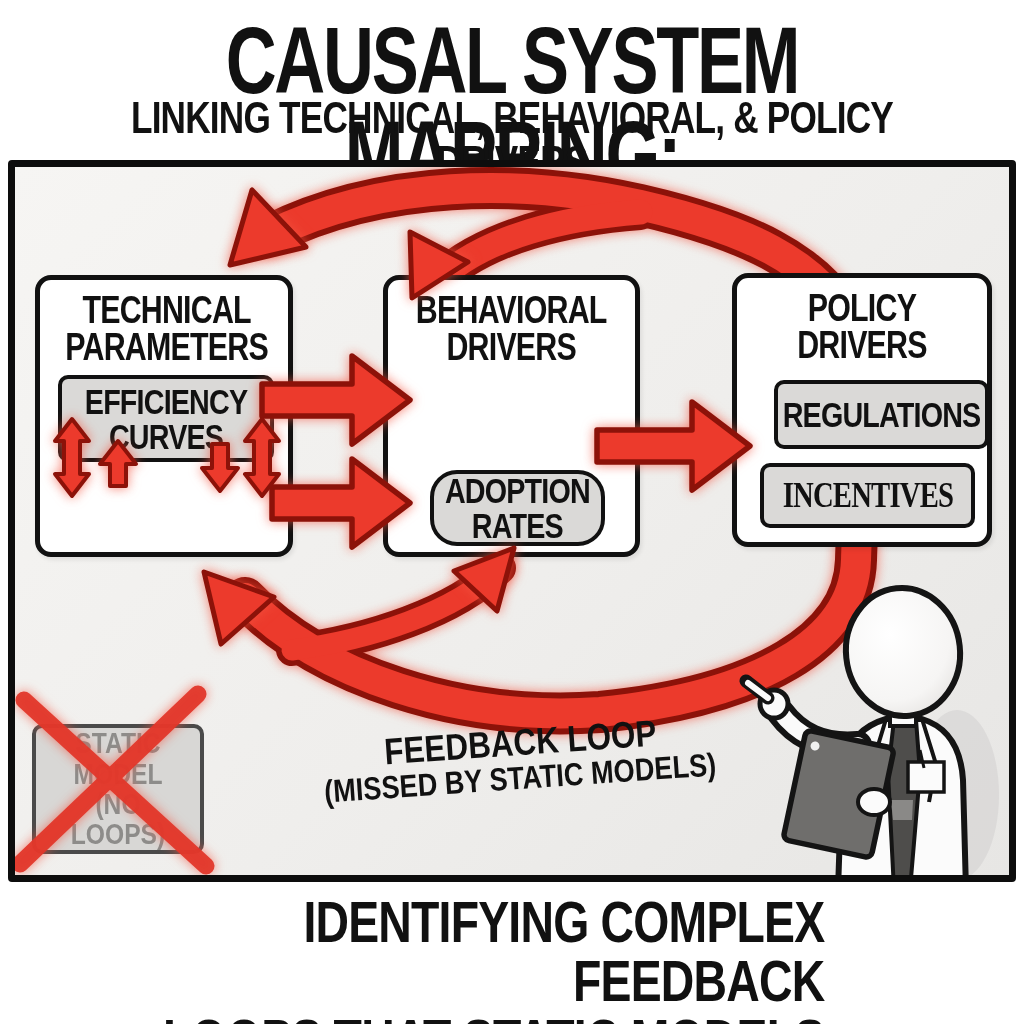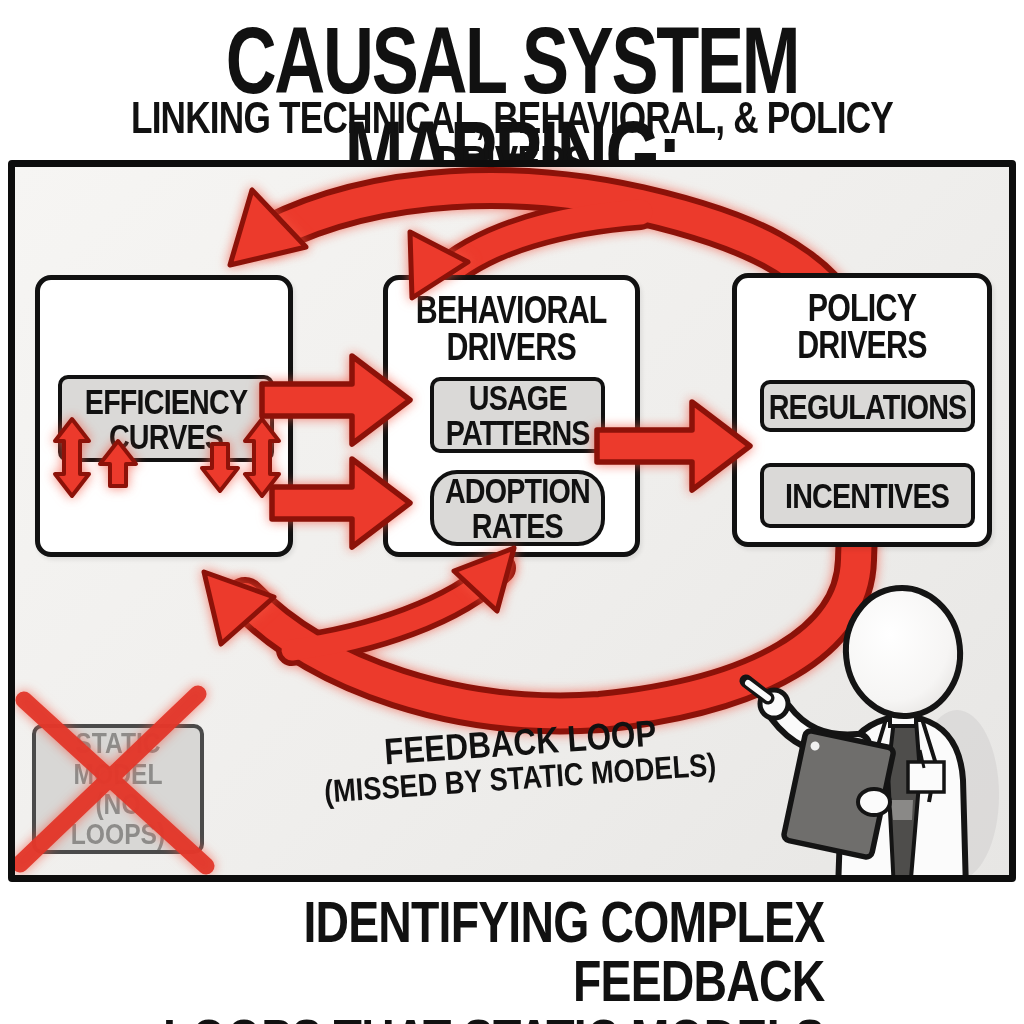--- a/index.html
+++ b/index.html
@@ -63,50 +63,50 @@
         <path d="M 270 235 C 380 180 520 178 640 205 C 740 228 820 260 852 330 C 872 400 858 480 856 560 C 854 640 760 696 600 712 C 460 722 320 676 245 598" fill="none" stroke="#8c1209" stroke-width="42" stroke-linecap="round"></path>
         <path d="M 640 212 C 560 218 490 238 448 272" fill="none" stroke="#8c1209" stroke-width="36" stroke-linecap="round"></path>
         <path d="M 292 650 C 370 640 455 612 500 568" fill="none" stroke="#8c1209" stroke-width="32" stroke-linecap="round"></path>
         <path d="M 270 235 C 380 180 520 178 640 205 C 740 228 820 260 852 330 C 872 400 858 480 856 560 C 854 640 760 696 600 712 C 460 722 320 676 245 598" fill="none" stroke="#ec3a2c" stroke-width="30" stroke-linecap="round"></path>
         <path d="M 640 212 C 560 218 490 238 448 272" fill="none" stroke="#ec3a2c" stroke-width="25" stroke-linecap="round"></path>
         <path d="M 292 650 C 370 640 455 612 500 568" fill="none" stroke="#ec3a2c" stroke-width="21" stroke-linecap="round"></path>
       </g>
     </svg>
 
     <div class="node" style="left:35px;top:275px;width:258px;height:282px;">
+      <div class="node-title">
+        <span class="cond">TECHNICAL
+PARAMETERS</span>
+      </div>
       <div class="chip" style="left:18px;top:95px;width:216px;height:87px;">
         <span class="cond">EFFICIENCY
 CURVES</span>
       </div>
     </div>
 
     <div class="node" style="left:383px;top:275px;width:257px;height:282px;">
       <div class="node-title">
         <span class="cond">BEHAVIORAL
 DRIVERS</span>
-      </div>
-      <div class="chip" style="left:42px;top:97px;width:175px;height:76px;">
-        <span class="cond">USAGE
-PATTERNS</span>
       </div>
       <div class="chip" style="left:42px;top:190px;width:175px;height:76px;border-radius:27px;">
         <span class="cond">ADOPTION
 RATES</span>
       </div>
     </div>
 
     <div class="node" style="left:732px;top:273px;width:260px;height:274px;">
       <div class="node-title">
         <span class="cond">POLICY
 DRIVERS</span>
       </div>
-      <div class="chip" style="left:23px;top:102px;width:215px;height:52px;">
+      <div class="chip" style="left:37px;top:102px;width:215px;height:69px;">
         <span class="cond">REGULATIONS</span>
       </div>
-      <div class="chip" style="left:23px;top:185px;width:215px;height:65px;">
+      <div class="chip" style="left:23px;top:185px;width:215px;height:65px;font-family:Liberation Serif, serif;">
         <span class="cond">INCENTIVES</span>
       </div>
     </div>
 
     <div class="abs static-box">
       <span class="cond">STATIC
 MODEL
 (NO LOOPS)</span>
     </div>
 

